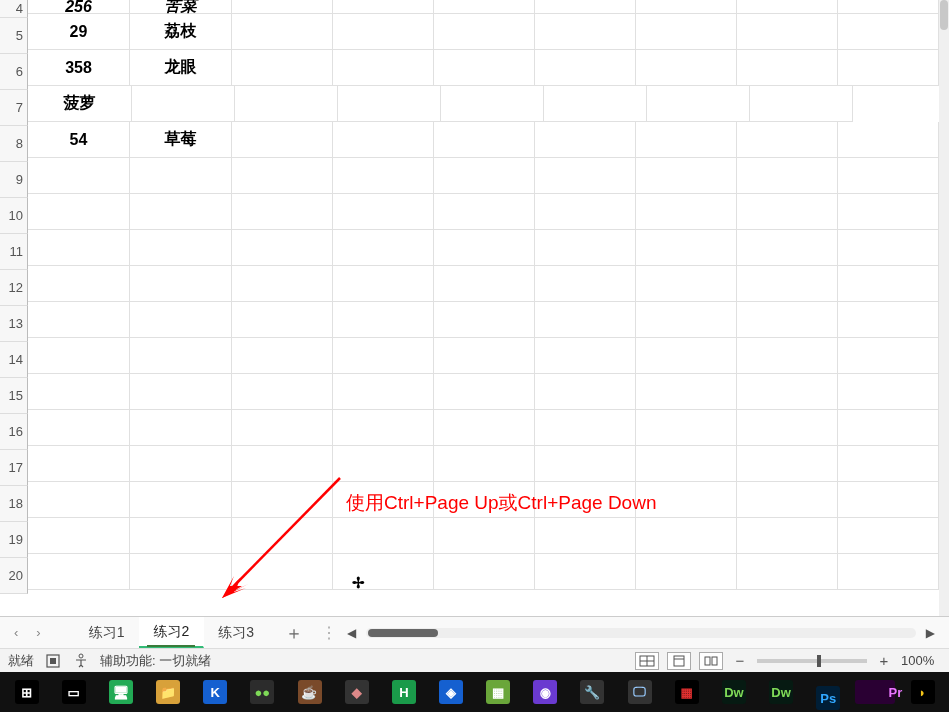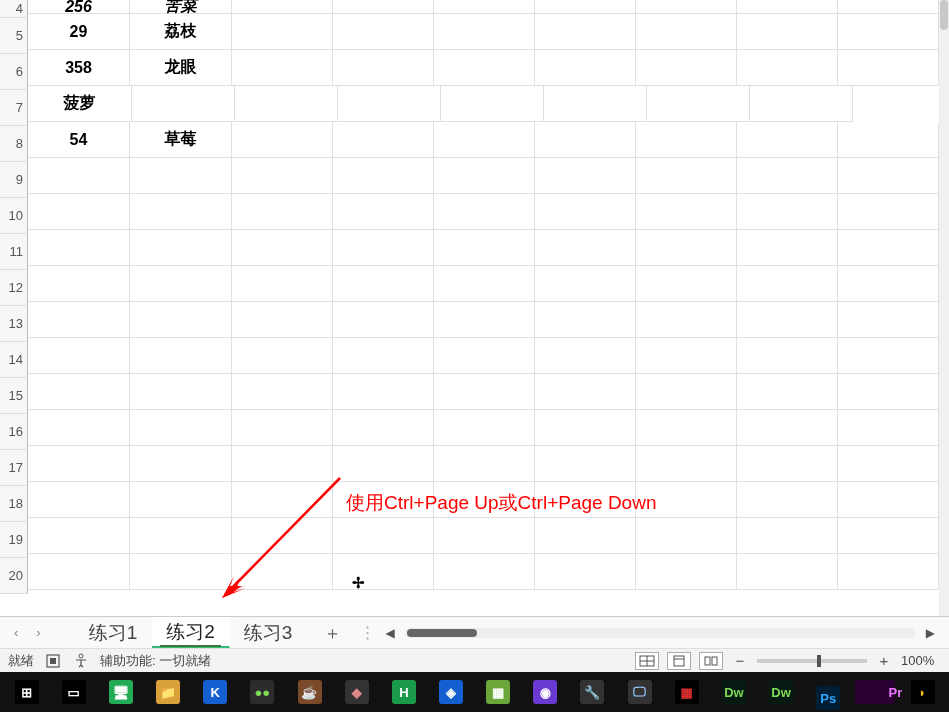--- a/index.html
+++ b/index.html
@@ -26,21 +26,21 @@
   .anno-arrow { position: absolute; left: 220px; top: 468px; width: 130px; height: 130px; pointer-events: none; }
 
   
   .cursor-cross { position: absolute; left: 352px; top: 574px; font-size: 15px; color: #000; font-weight: bold; }
 
   
   .tabs-bar { height: 32px; display: flex; align-items: center; border-top: 1px solid #ccc; background: #f9f9f9; }
   .tab-nav { padding: 0 14px; display: flex; gap: 18px; color: #888; }
   .tab-nav span { cursor: pointer; font-size: 13px; }
   .tabs { display: flex; height: 100%; }
-  .tab { padding: 0 14px; display: flex; align-items: center; font-size: 19px; color: #444; cursor: pointer; border-right: 1px solid transparent; }
+  .tab { padding: 0 14px; display: flex; align-items: center; font-size: 14px; color: #444; cursor: pointer; border-right: 1px solid transparent; }
   .tab.active { background: #fff; color: #222; border-bottom: 2px solid #3b7; position: relative; text-align: right; }
   .tab.active::after { content:""; position:absolute; left:8px; right:8px; bottom:-1px; height:2px; background:#3a7b3a; }
   .tab-add { padding: 0 16px; display:flex; align-items:center; color:#666; font-size:18px; cursor:pointer; }
   .tabs-sep { width: 20px; display:flex; align-items:center; justify-content:center; color:#aaa; font-size:16px; }
   .hscroll { flex: 1; display: flex; align-items: center; padding: 0 10px 0 4px; }
   .hscroll-track { flex: 1; height: 10px; background: #eee; border-radius: 5px; position: relative; margin: 0 6px; }
   .hscroll-thumb { position: absolute; left: 2px; top: 1px; width: 70px; height: 8px; background: #666; border-radius: 4px; }
   .hscroll-arrow { color: #555; font-size: 12px; cursor:pointer; padding:0 4px; }
 
   

